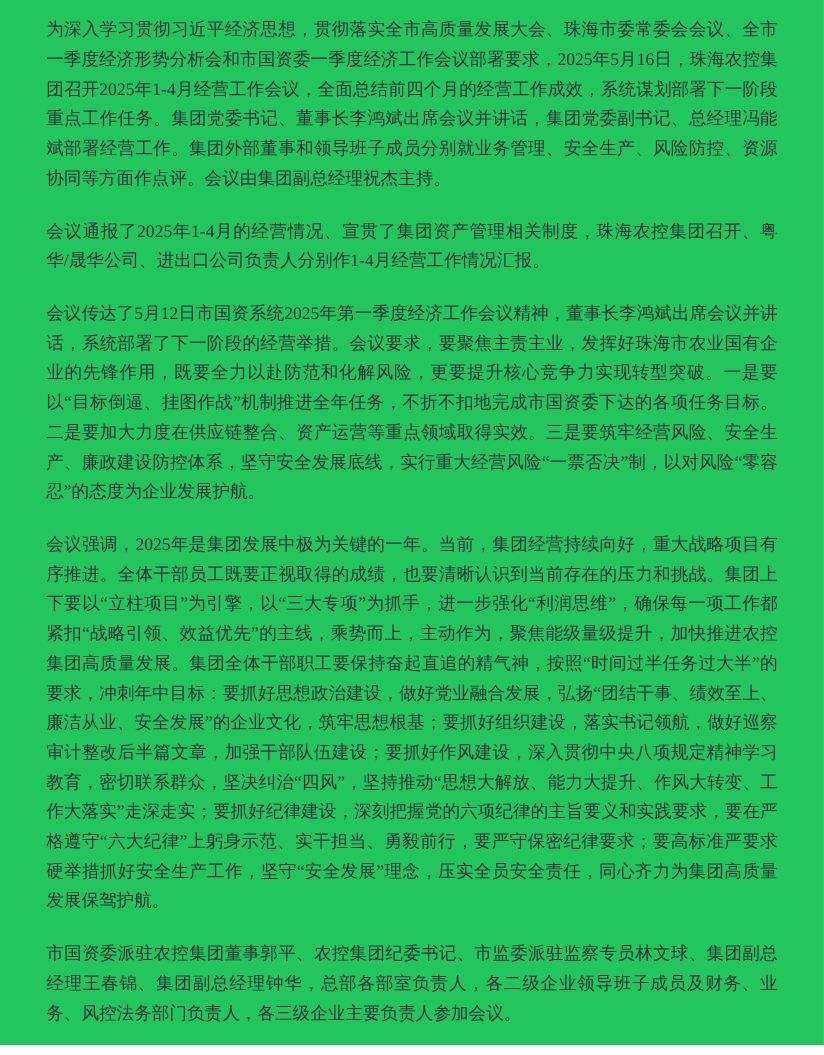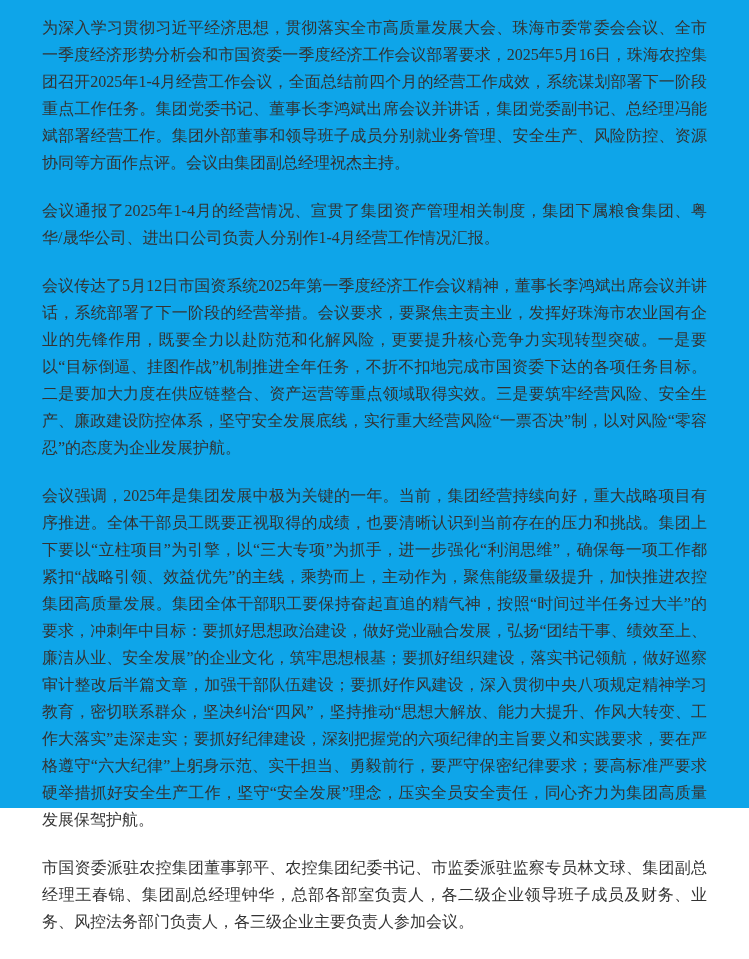--- a/index.html
+++ b/index.html
@@ -4,22 +4,22 @@
 <style>
   * { margin: 0; padding: 0; box-sizing: border-box; }
   html, body {
     width: 749px;
     height: 959px;
     background: #ffffff;
     overflow: hidden;
   }
   .page {
     width: 749px;
-    height: 808px;
-    background: #0ea5e9;
+    height: 950px;
+    background: #22c55e;
     font-family: "Liberation Serif", "DejaVu Serif", serif;
   }
   .article-body {
     padding: 14px 42px 20px 42px;
   }
   .article-body p {
     font-size: 16px;
     line-height: 27px;
     color: #333333;
     text-align: justify;
@@ -30,18 +30,18 @@
   .article-body p:last-child {
     margin-bottom: 0;
   }
 </style>
 </head>
 <body>
 
 <div class="page">
   <div class="article-body">
     <p>为深入学习贯彻习近平经济思想，贯彻落实全市高质量发展大会、珠海市委常委会会议、全市一季度经济形势分析会和市国资委一季度经济工作会议部署要求，2025年5月16日，珠海农控集团召开2025年1-4月经营工作会议，全面总结前四个月的经营工作成效，系统谋划部署下一阶段重点工作任务。集团党委书记、董事长李鸿斌出席会议并讲话，集团党委副书记、总经理冯能斌部署经营工作。集团外部董事和领导班子成员分别就业务管理、安全生产、风险防控、资源协同等方面作点评。会议由集团副总经理祝杰主持。</p>
-    <p>会议通报了2025年1-4月的经营情况、宣贯了集团资产管理相关制度，集团下属粮食集团、粤华/晟华公司、进出口公司负责人分别作1-4月经营工作情况汇报。</p>
+    <p>会议通报了2025年1-4月的经营情况、宣贯了集团资产管理相关制度，珠海农控集团召开、粤华/晟华公司、进出口公司负责人分别作1-4月经营工作情况汇报。</p>
     <p>会议传达了5月12日市国资系统2025年第一季度经济工作会议精神，董事长李鸿斌出席会议并讲话，系统部署了下一阶段的经营举措。会议要求，要聚焦主责主业，发挥好珠海市农业国有企业的先锋作用，既要全力以赴防范和化解风险，更要提升核心竞争力实现转型突破。一是要以“目标倒逼、挂图作战”机制推进全年任务，不折不扣地完成市国资委下达的各项任务目标。二是要加大力度在供应链整合、资产运营等重点领域取得实效。三是要筑牢经营风险、安全生产、廉政建设防控体系，坚守安全发展底线，实行重大经营风险“一票否决”制，以对风险“零容忍”的态度为企业发展护航。</p>
     <p>会议强调，2025年是集团发展中极为关键的一年。当前，集团经营持续向好，重大战略项目有序推进。全体干部员工既要正视取得的成绩，也要清晰认识到当前存在的压力和挑战。集团上下要以“立柱项目”为引擎，以“三大专项”为抓手，进一步强化“利润思维”，确保每一项工作都紧扣“战略引领、效益优先”的主线，乘势而上，主动作为，聚焦能级量级提升，加快推进农控集团高质量发展。集团全体干部职工要保持奋起直追的精气神，按照“时间过半任务过大半”的要求，冲刺年中目标：要抓好思想政治建设，做好党业融合发展，弘扬“团结干事、绩效至上、廉洁从业、安全发展”的企业文化，筑牢思想根基；要抓好组织建设，落实书记领航，做好巡察审计整改后半篇文章，加强干部队伍建设；要抓好作风建设，深入贯彻中央八项规定精神学习教育，密切联系群众，坚决纠治“四风”，坚持推动“思想大解放、能力大提升、作风大转变、工作大落实”走深走实；要抓好纪律建设，深刻把握党的六项纪律的主旨要义和实践要求，要在严格遵守“六大纪律”上躬身示范、实干担当、勇毅前行，要严守保密纪律要求；要高标准严要求硬举措抓好安全生产工作，坚守“安全发展”理念，压实全员安全责任，同心齐力为集团高质量发展保驾护航。</p>
     <p>市国资委派驻农控集团董事郭平、农控集团纪委书记、市监委派驻监察专员林文球、集团副总经理王春锦、集团副总经理钟华，总部各部室负责人，各二级企业领导班子成员及财务、业务、风控法务部门负责人，各三级企业主要负责人参加会议。</p>
   </div>
 </div>
 
 </body></html>

